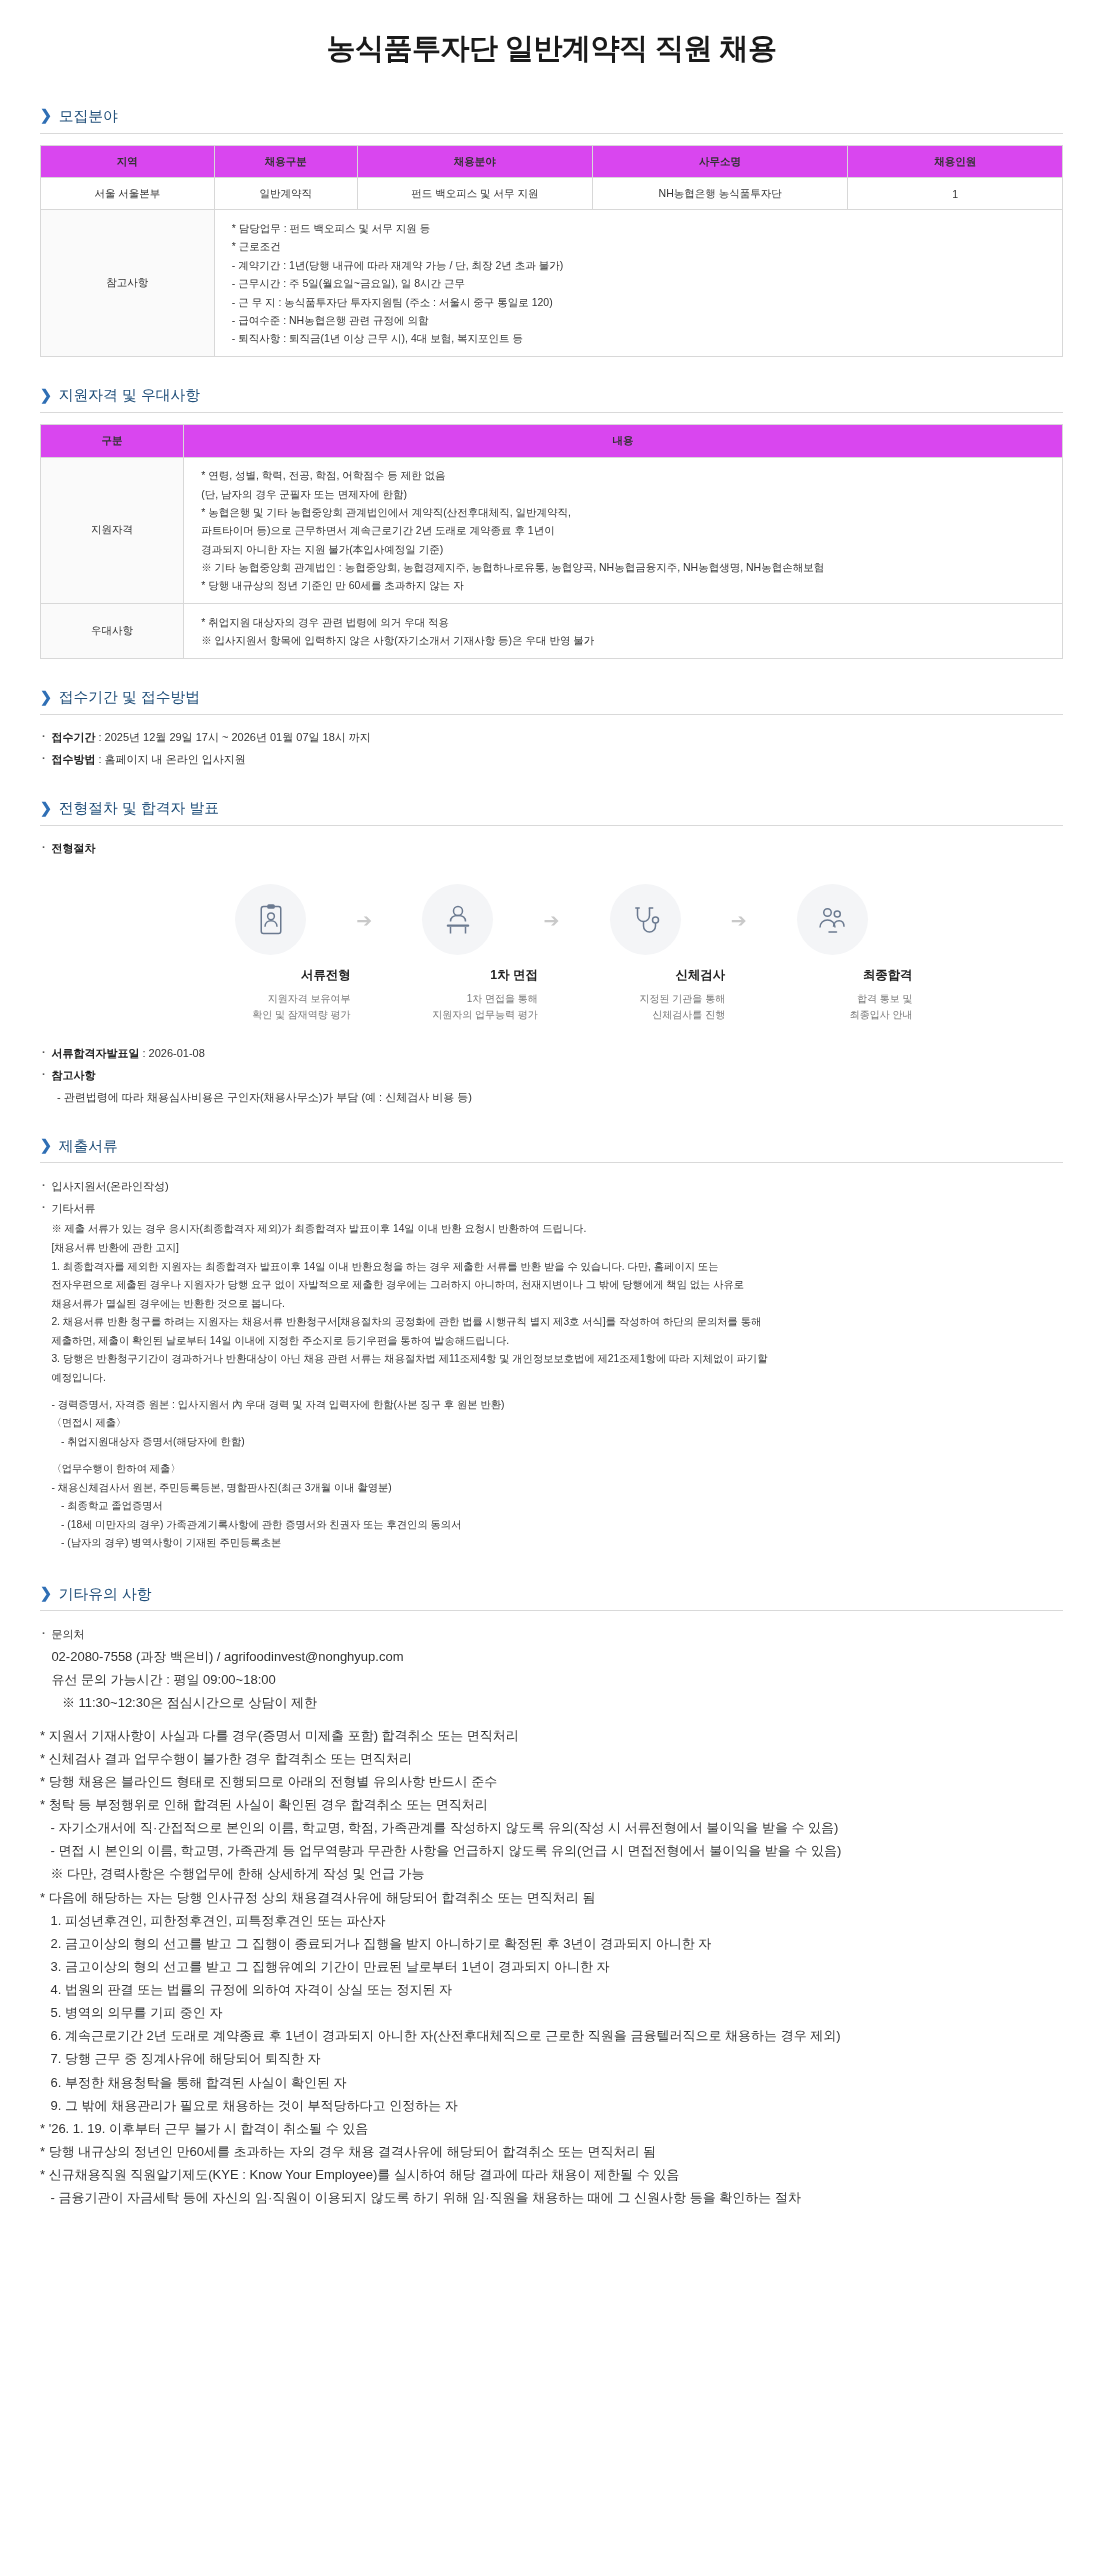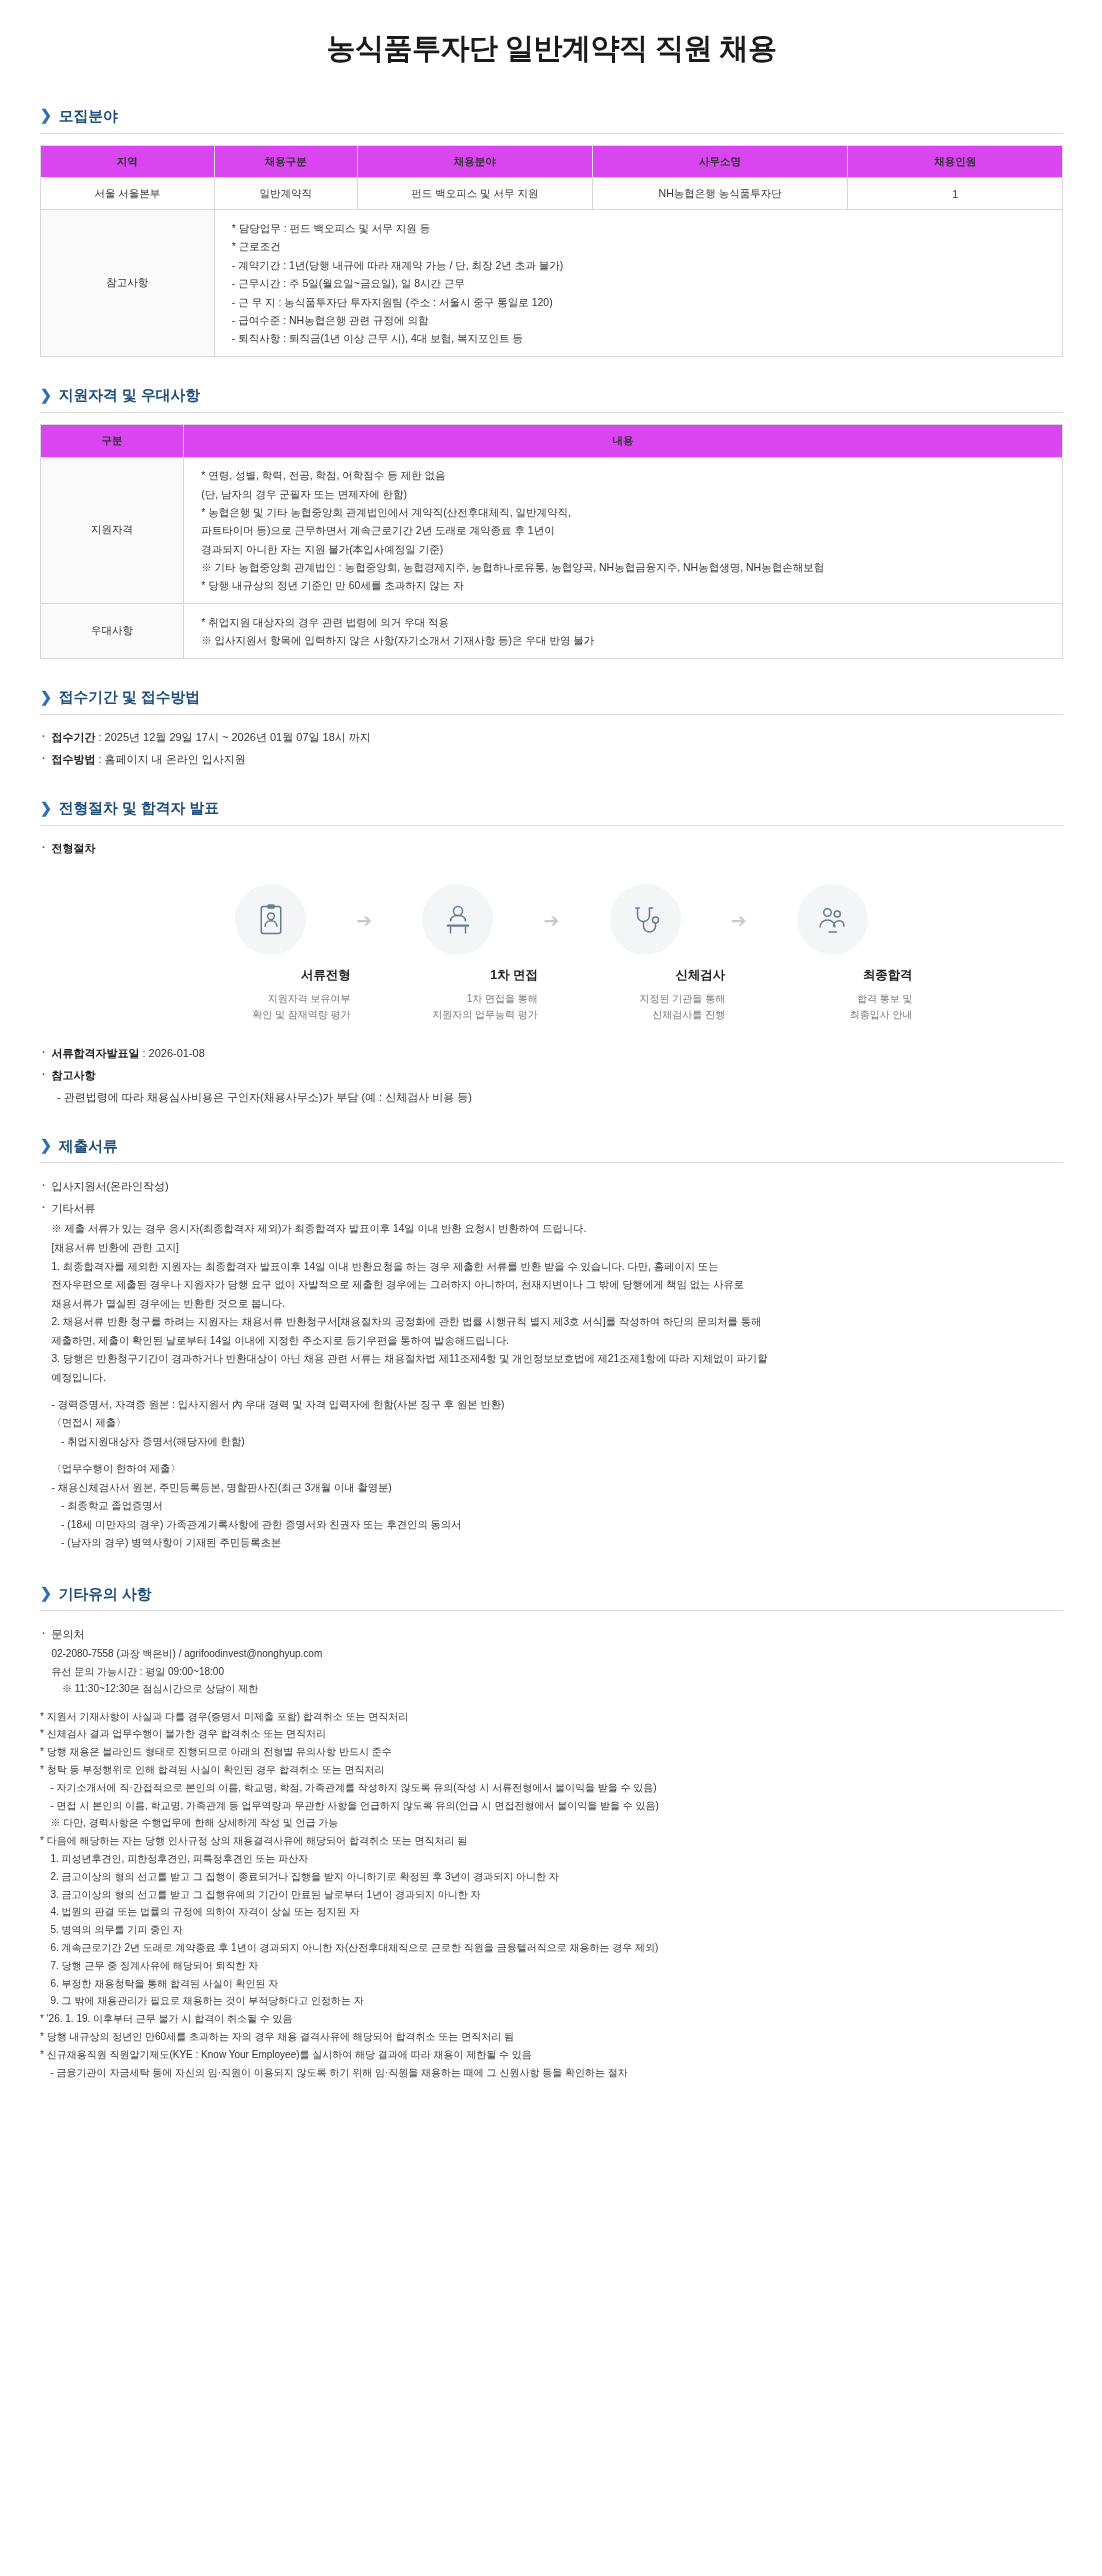--- a/index.html
+++ b/index.html
@@ -35,21 +35,21 @@
   }
   .sec-head .chev {
     color: #2f6fb5;
     font-size: 14.3px;
     font-weight: bold;
     line-height: 1;
     transform: translateY(-1px);
   }
   .sec-head .sec-title {
     font-size: 14.8px;
-    font-weight: bold;
+    font-weight: normal;
     color: #1f4e79;
   }
 
   table.grid {
     width: 100%;
     border-collapse: collapse;
     font-size: 10.5px;
     table-layout: fixed;
   }
   table.grid th, table.grid td {
@@ -106,21 +106,21 @@
   .step .circle svg { width: 36px; height: 36px; }
   .step .st-title { font-size: 12.4px; font-weight: bold; color: #222; margin-bottom: 6.7px; }
   .step .st-desc { font-size: 10px; color: #777; line-height: 1.6; }
   .arrow { color: #c9c9c9; font-size: 19px; padding-top: 25px; }
 
   .para-block { font-size: 10.3px; line-height: 1.8; }
   .para-block .ind2 { display:block; padding-left: 11.4px; }
   .para-block .ind3 { display:block; padding-left: 21px; }
   .para-block .gap { display:block; height: 8.6px; }
 
-  .foot-block { font-size: 10px; line-height: 1.78; }
+  .foot-block { font-size: 13px; line-height: 1.78; }
   .foot-block .i1 { display:block; }
   .foot-block .i2 { display:block; padding-left: 10.5px; }
 </style>
 </head>
 <body>
 
 <div class="page">
 
   <h1 class="doc-title">농식품투자단 일반계약직 직원 채용</h1>
 

